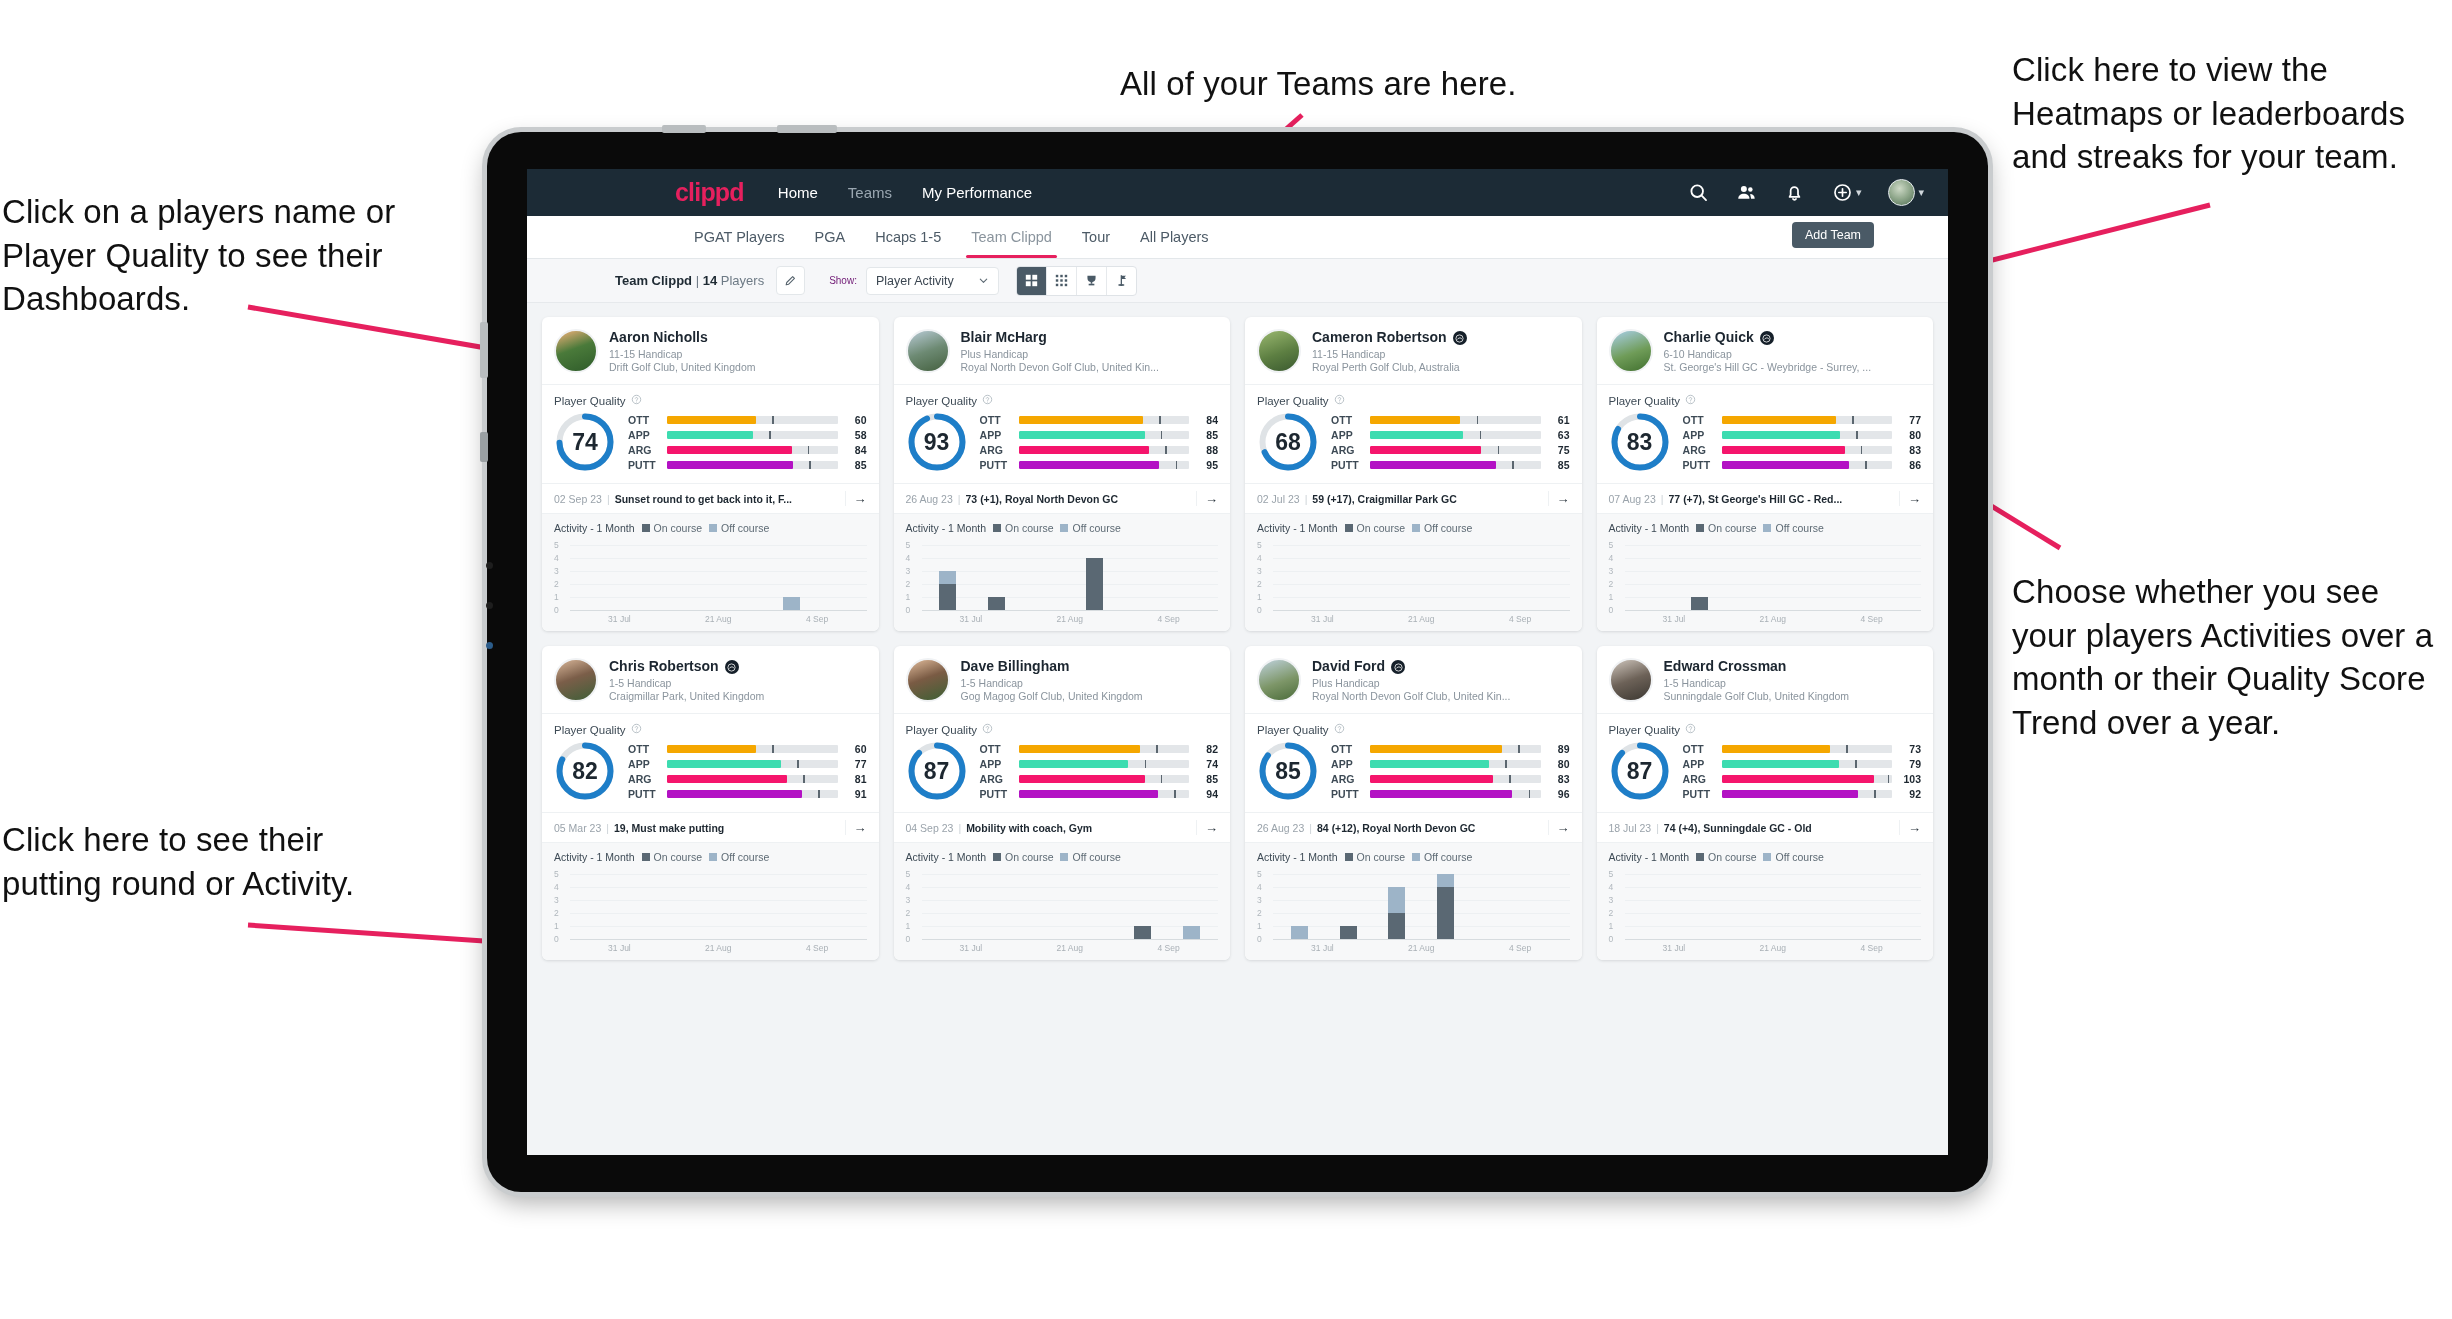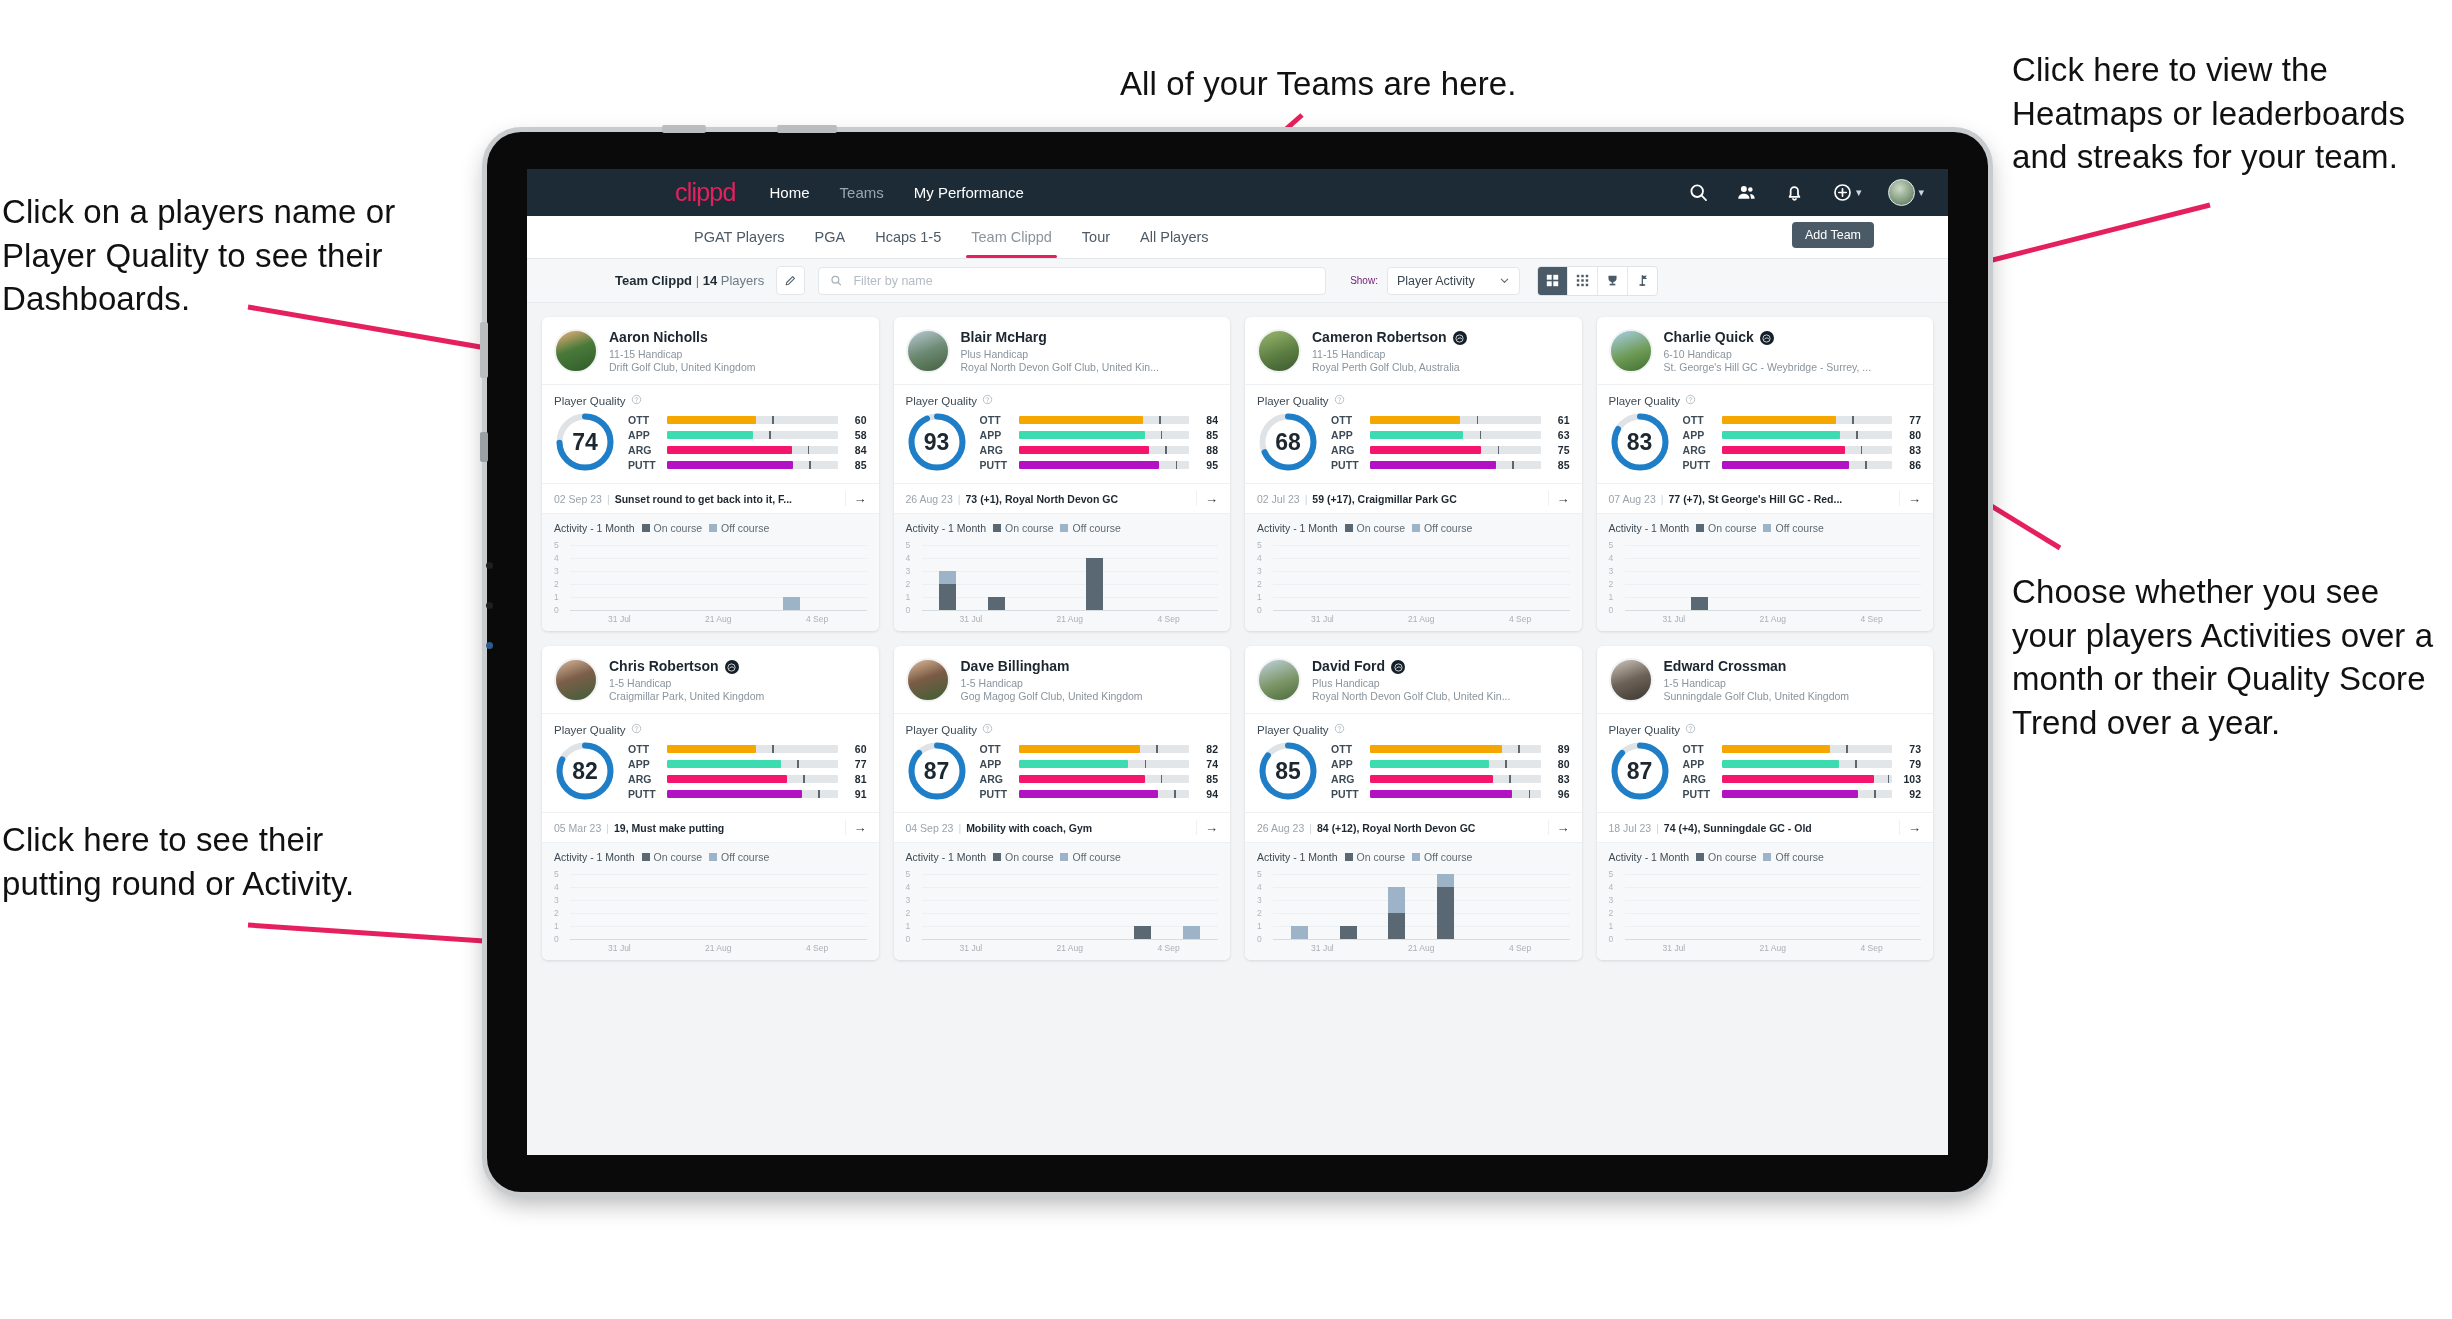--- a/index.html
+++ b/index.html
@@ -26,21 +26,21 @@
   #btn-v2{left:-7px;top:190px;width:8px;height:56px;}
   #side-dot{position:absolute;left:-7px;top:300px;width:8px;height:30px;background:#9aa0a3;border-radius:2px;}
   .camdot{position:absolute;left:-1px;width:7px;height:7px;border-radius:50%;background:#1e1e1e;}
 
   #screen{position:absolute;left:40px;top:37px;width:1421px;height:986px;
           background:#ffffff;overflow:hidden;}
 
   
   #topnav{height:47px;background:#1c2b36;display:flex;align-items:center;
           padding:0 24px 0 0;box-sizing:border-box;}
-  #logo{color:#e6205e;font-size:25px;font-weight:400;letter-spacing:-.8px;
+  #logo{color:#e6205e;font-size:25px;font-weight:700;letter-spacing:-.8px;
         margin-left:148px;margin-right:34px;}
   .navlink{color:#ffffff;font-size:15px;margin-right:30px;white-space:nowrap;}
   .navlink.dim{color:#9aa7b1;}
   #topnav-right{margin-left:auto;display:flex;align-items:center;gap:27px;}
   .nicon{width:21px;height:21px;color:#fff;display:block;}
   .caret{color:#cfd6db;font-size:11px;margin-left:3px;}
   #avatar{width:25px;height:25px;border-radius:50%;
           background:radial-gradient(circle at 42% 34%,#cdd9c6 0%,#8fa78b 48%,#4e6b52 100%);
           border:1.5px solid #e9eef1;}
 
@@ -229,27 +229,20 @@
       <div id="teamlabel">
         <b>Team Clippd</b>
         <span>|</span>
         <b>14</b>
         <span>Players</span>
       </div>
       <div id="editbtn">
         <svg width="13" height="13" viewBox="0 0 24 24" fill="none" stroke="#56636d" stroke-width="2">
             <path d="M4 20l4.3-1 11-11-3.3-3.3-11 11z" stroke-linejoin="round"></path>
           </svg>
-      </div>
-      <div id="searchbox">
-        <svg width="13" height="13" viewBox="0 0 24 24" fill="none" stroke="#a8b1b8" stroke-width="2.4">
-            <circle cx="10.5" cy="10.5" r="6.6"></circle>
-            <line x1="15.4" y1="15.4" x2="20.6" y2="20.6" stroke-linecap="round"></line>
-          </svg>
-        <input type="text" placeholder="Filter by name" style="">
       </div>
       <div id="showwrap">
         <span id="showlabel">Show:</span>
         <div id="showsel">
           <span>Player Activity</span>
           <svg width="11" height="11" viewBox="0 0 24 24" fill="none" stroke="#5d6a74" stroke-width="2.4">
               <polyline points="5,9 12,16 19,9" stroke-linecap="round" stroke-linejoin="round"></polyline>
             </svg>
         </div>
       </div>

